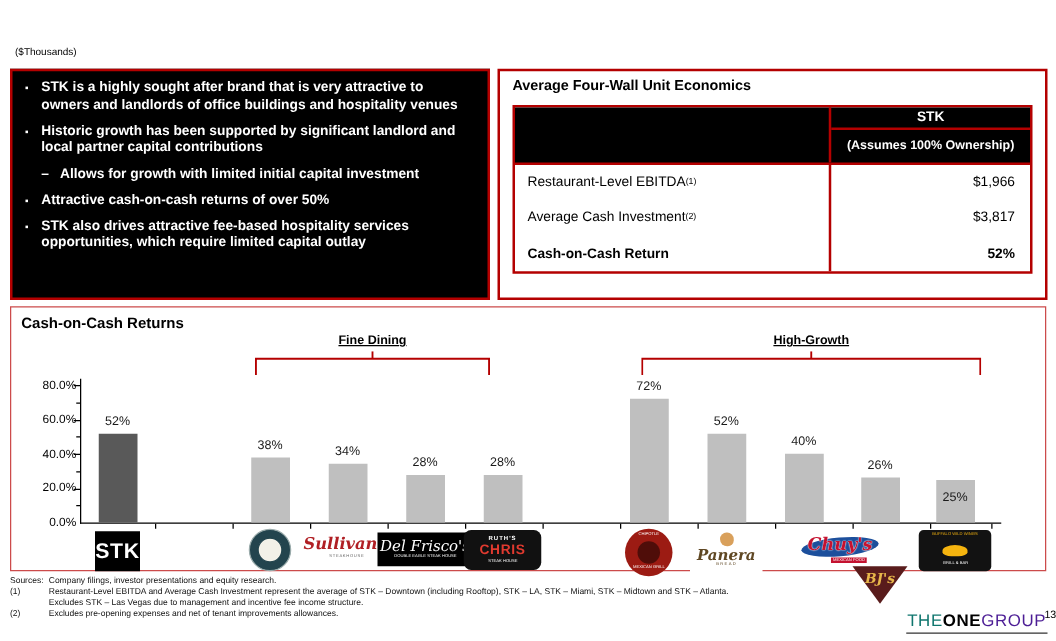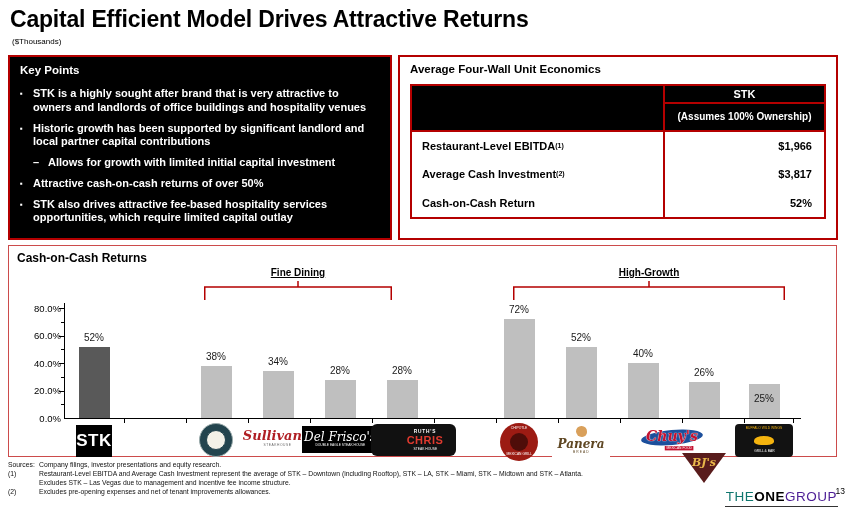--- a/index.html
+++ b/index.html
@@ -23,21 +23,21 @@
   .ue{left:398px;top:55px;width:440px;height:185px;background:#fff;border:2px solid #b40000;}
   .ue-title{position:absolute;left:10px;top:6px;font-size:11.5px;font-weight:700;}
   .ue-table{position:absolute;left:10px;top:27px;width:416px;border:2px solid #b40000;box-sizing:border-box;}
   .ue-header{display:flex;background:#000;color:#fff;border-bottom:2px solid #b40000;height:44px;}
   .ue-h-left{width:253px;border-right:2px solid #b40000;box-sizing:border-box;}
   .ue-h-right{flex:1;display:flex;flex-direction:column;}
   .ue-h-title{height:16px;border-bottom:2px solid #b40000;display:flex;align-items:center;justify-content:center;
               font-weight:700;font-size:11px;}
   .ue-h-sub{flex:1;display:flex;align-items:center;justify-content:center;font-weight:700;font-size:10px;
             text-align:center;line-height:1.15;}
-  .ue-row{display:flex;height:28px;font-size:11px;align-items:stretch;font-weight:bold;}
+  .ue-row{display:flex;height:28px;font-size:11px;align-items:stretch;}
   .ue-row.last{height:29px;}
   .ue-cell-label{width:253px;border-right:2px solid #b40000;box-sizing:border-box;padding-left:10px;
                  display:flex;align-items:center;}
   .ue-cell-value{flex:1;display:flex;align-items:center;justify-content:flex-end;padding-right:12px;}
   .ue-row.bold{font-weight:700;}
   sup{font-size:7px;vertical-align:super;line-height:0;}
 
   
   .chart{left:8px;top:245px;width:829px;height:212px;background:#fff;border:1px solid #cc4b4b;}
   .chart-title{position:absolute;left:8px;top:5px;font-size:12px;font-weight:700;}
@@ -54,21 +54,21 @@
   
   .logo{position:absolute;display:flex;flex-direction:column;align-items:center;justify-content:center;}
   .tiny{font-size:6px;transform:scale(.55);transform-origin:center top;white-space:nowrap;line-height:1;}
   .logo-stk{width:36px;height:32px;background:#000;color:#fff;font-weight:700;font-size:17px;letter-spacing:0.5px;}
   .logo-dfg{width:34px;height:34px;border-radius:50%;background:#23444e;border:1px solid #9aa;box-sizing:border-box;}
   .dfg-ring{width:20px;height:20px;border-radius:50%;background:#f3f1e8;border:1px solid #23444e;box-sizing:border-box;}
   .sull-script{font-family:"DejaVu Serif",serif;font-style:italic;font-weight:700;font-size:13px;color:#b01f24;}
   .sull-sub{color:#666;letter-spacing:1px;}
   .logo-friscos{width:76px;height:27px;background:#000;color:#fff;}
   .fr-script{font-family:"DejaVu Serif",serif;font-style:italic;font-size:12px;line-height:1;}
-  .logo-ruths{width:62px;height:32px;background:#111;border-radius:6px;color:#fff;line-height:1;padding-left:23px;}
+  .logo-ruths{width:62px;height:32px;background:#111;border-radius:6px;color:#fff;line-height:1;}
   .ruths-top{font-size:6px;transform:scale(.8);font-weight:700;letter-spacing:1px;}
   .ruths-mid{font-size:11px;font-weight:700;color:#e03a2f;letter-spacing:0.5px;margin:1px 0;}
   .logo-chipotle{width:38px;height:38px;border-radius:50%;background:#9c1b13;color:#fff;justify-content:space-between;
                  padding:3px 0;box-sizing:border-box;}
   .chip-core{width:18px;height:18px;border-radius:50%;background:#4f0d09;}
   .logo-panera{width:58px;height:34px;background:#fff;}
   .panera-blob{width:11px;height:11px;border-radius:50% 50% 45% 55%;background:#d9a05b;margin-bottom:1px;}
   .panera-script{font-family:"DejaVu Serif",serif;font-style:italic;font-weight:700;font-size:12px;color:#5f4723;line-height:1;}
   .panera-bread{color:#5f4723;letter-spacing:2px;}
   .logo-chuys{width:66px;height:30px;position:relative;}
@@ -98,25 +98,23 @@
          font-size:13.5px;letter-spacing:0.5px;white-space:nowrap;}
   .brand .b1{color:#0f766e;}
   .brand .b2{color:#000;font-weight:700;}
   .brand .b3{color:#4c1d95;}
 </style>
 </head>
 <body>
 
 <div class="slide">
 
-  <div class="title">Capital Efficient Model Drives Attractive Returns</div>
   <div class="subtitle">($Thousands)</div>
 
   <div class="panel kp">
-    <div class="kp-title">Key Points</div>
     <div class="kp-item">
       <span class="kp-marker">▪</span>
       <span>STK is a highly sought after brand that is very attractive to owners and landlords of office buildings and hospitality venues</span>
     </div>
     <div class="kp-item">
       <span class="kp-marker">▪</span>
       <span>Historic growth has been supported by significant landlord and local partner capital contributions</span>
     </div>
     <div class="kp-item kp-sub">
       <span class="kp-marker">–</span>

